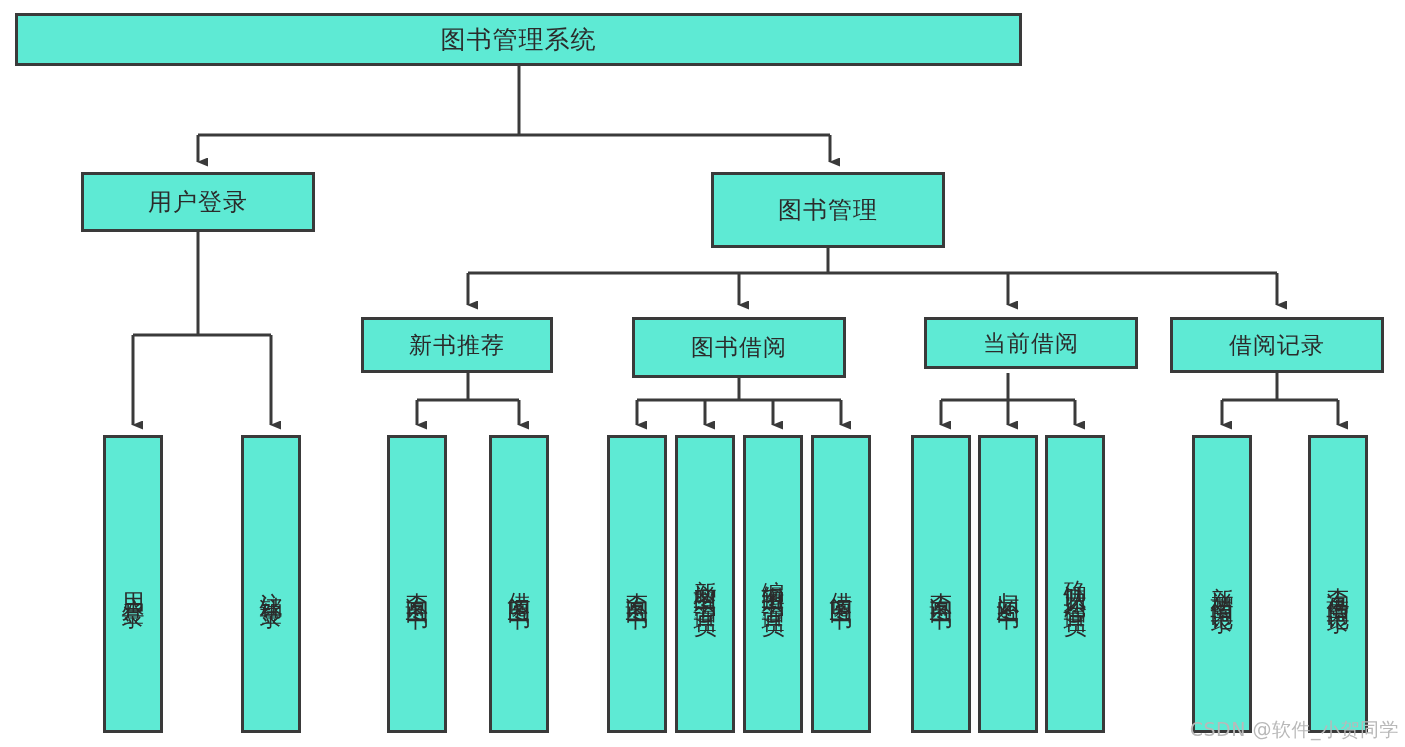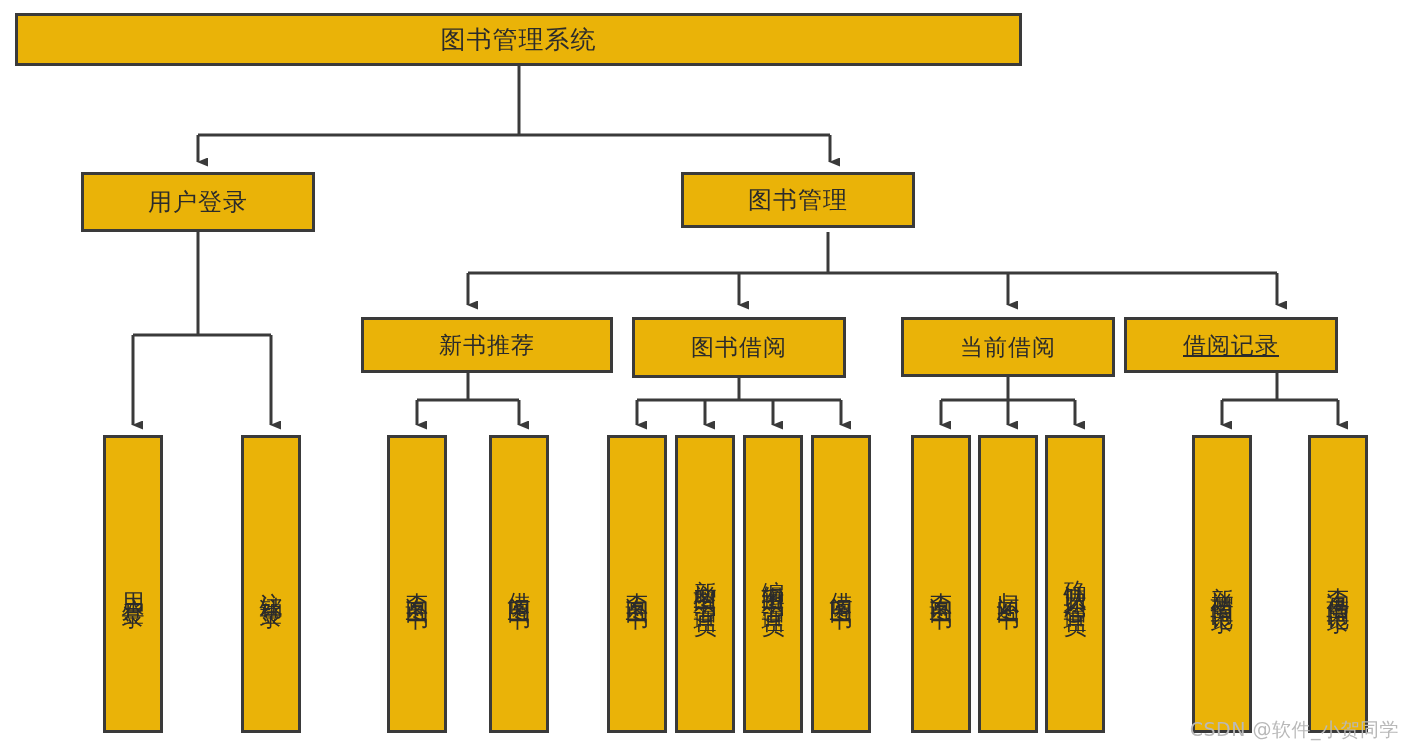--- a/index.html
+++ b/index.html
@@ -22,21 +22,21 @@
     position: absolute;
     left: 0;
     top: 0;
     width: 1405px;
     height: 747px;
     pointer-events: none;
   }
   .node {
     position: absolute;
     box-sizing: border-box;
-    background: #eab308;
+    background: #5eead4;
     border: 3px solid #3a3a3a;
     display: flex;
     align-items: center;
     justify-content: center;
     color: #2b2b2b;
   }
   .node.root {
     font-size: 25px;
     letter-spacing: 1px;
   }
@@ -128,37 +128,37 @@
   </svg>
 
   <div class="node root" style="left:15px; top:13px; width:1007px; height:53px;">
     <span>图书管理系统</span>
   </div>
 
   <div class="node level1" style="left:81px; top:172px; width:234px; height:60px;">
     <span>用户登录</span>
   </div>
 
-  <div class="node level1" style="left:681px; top:172px; width:234px; height:56px;">
+  <div class="node level1" style="left:711px; top:172px; width:234px; height:76px;">
     <span>图书管理</span>
   </div>
 
-  <div class="node level2" style="left:361px; top:317px; width:252px; height:56px;">
+  <div class="node level2" style="left:361px; top:317px; width:192px; height:56px;">
     <span>新书推荐</span>
   </div>
 
   <div class="node level2" style="left:632px; top:317px; width:214px; height:61px;">
     <span>图书借阅</span>
   </div>
 
-  <div class="node level2" style="left:901px; top:317px; width:214px; height:60px;">
+  <div class="node level2" style="left:924px; top:317px; width:214px; height:52px;">
     <span>当前借阅</span>
   </div>
 
-  <div class="node level2" style="left:1124px; top:317px; width:214px; height:56px;text-decoration:underline;">
+  <div class="node level2" style="left:1170px; top:317px; width:214px; height:56px;">
     <span>借阅记录</span>
   </div>
 
   <div class="node leaf" style="left:103px; top:435px; width:60px; height:298px;">
     <span class="vlabel">用户登录</span>
   </div>
 
   <div class="node leaf" style="left:241px; top:435px; width:60px; height:298px;">
     <span class="vlabel">注销登录</span>
   </div>

